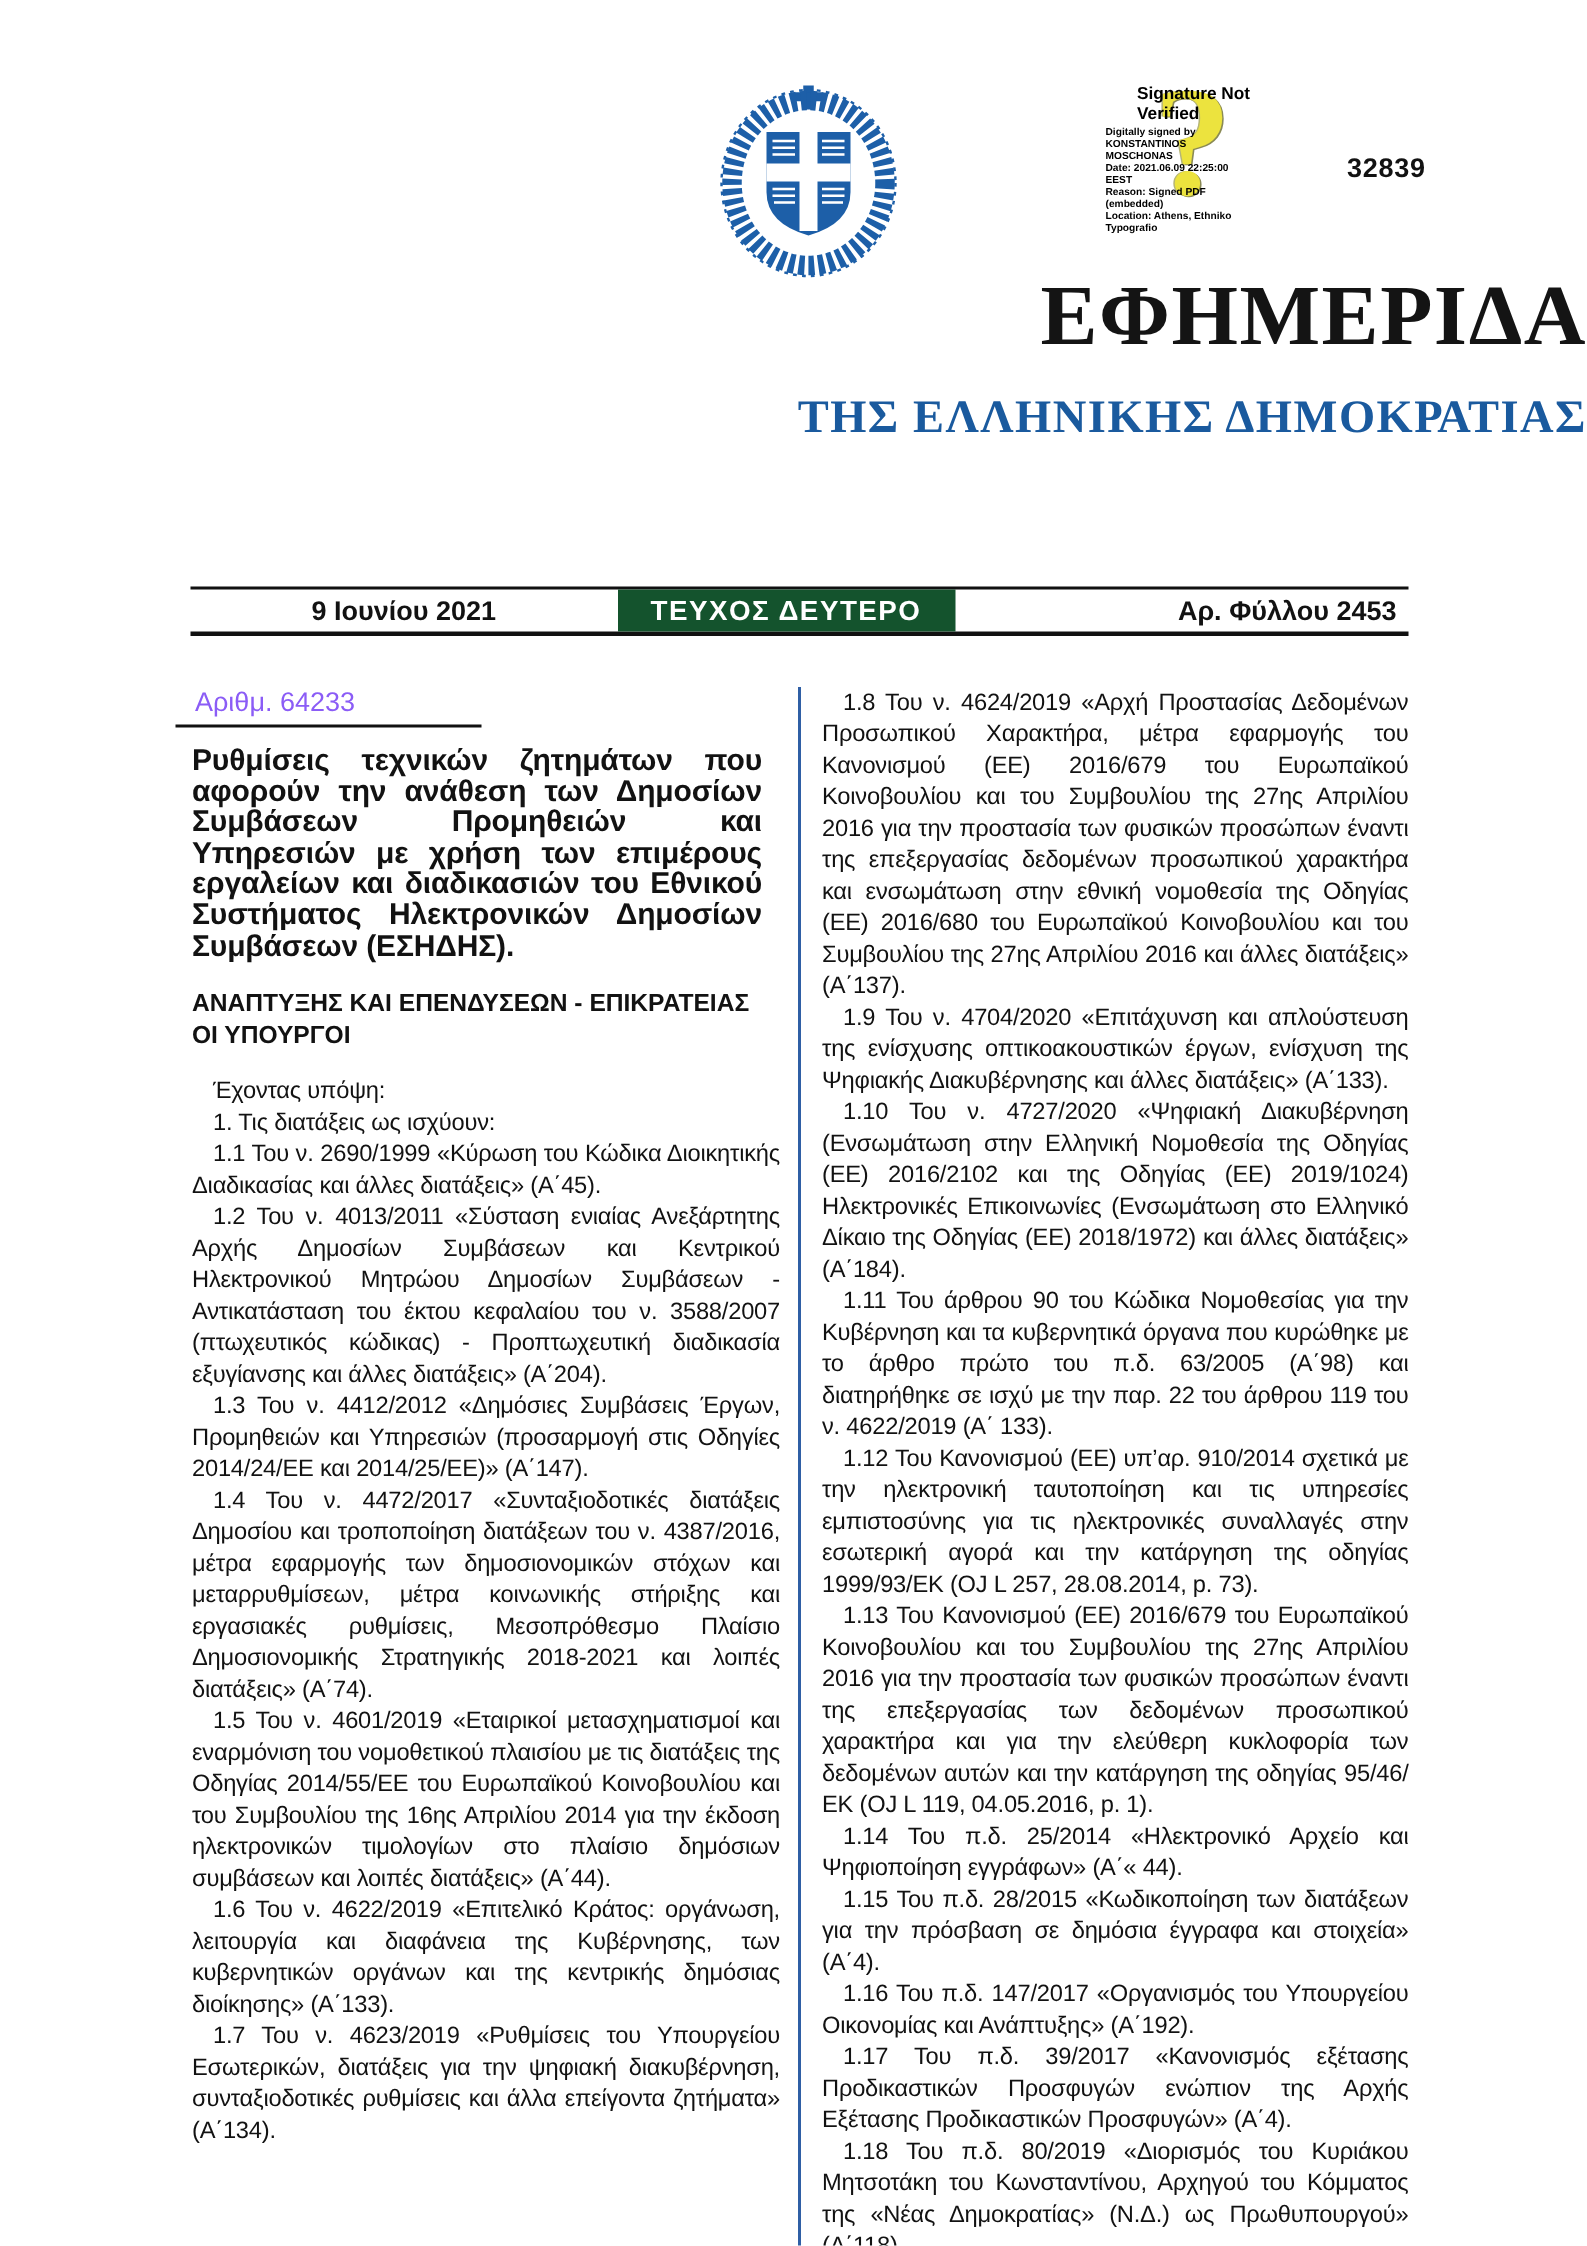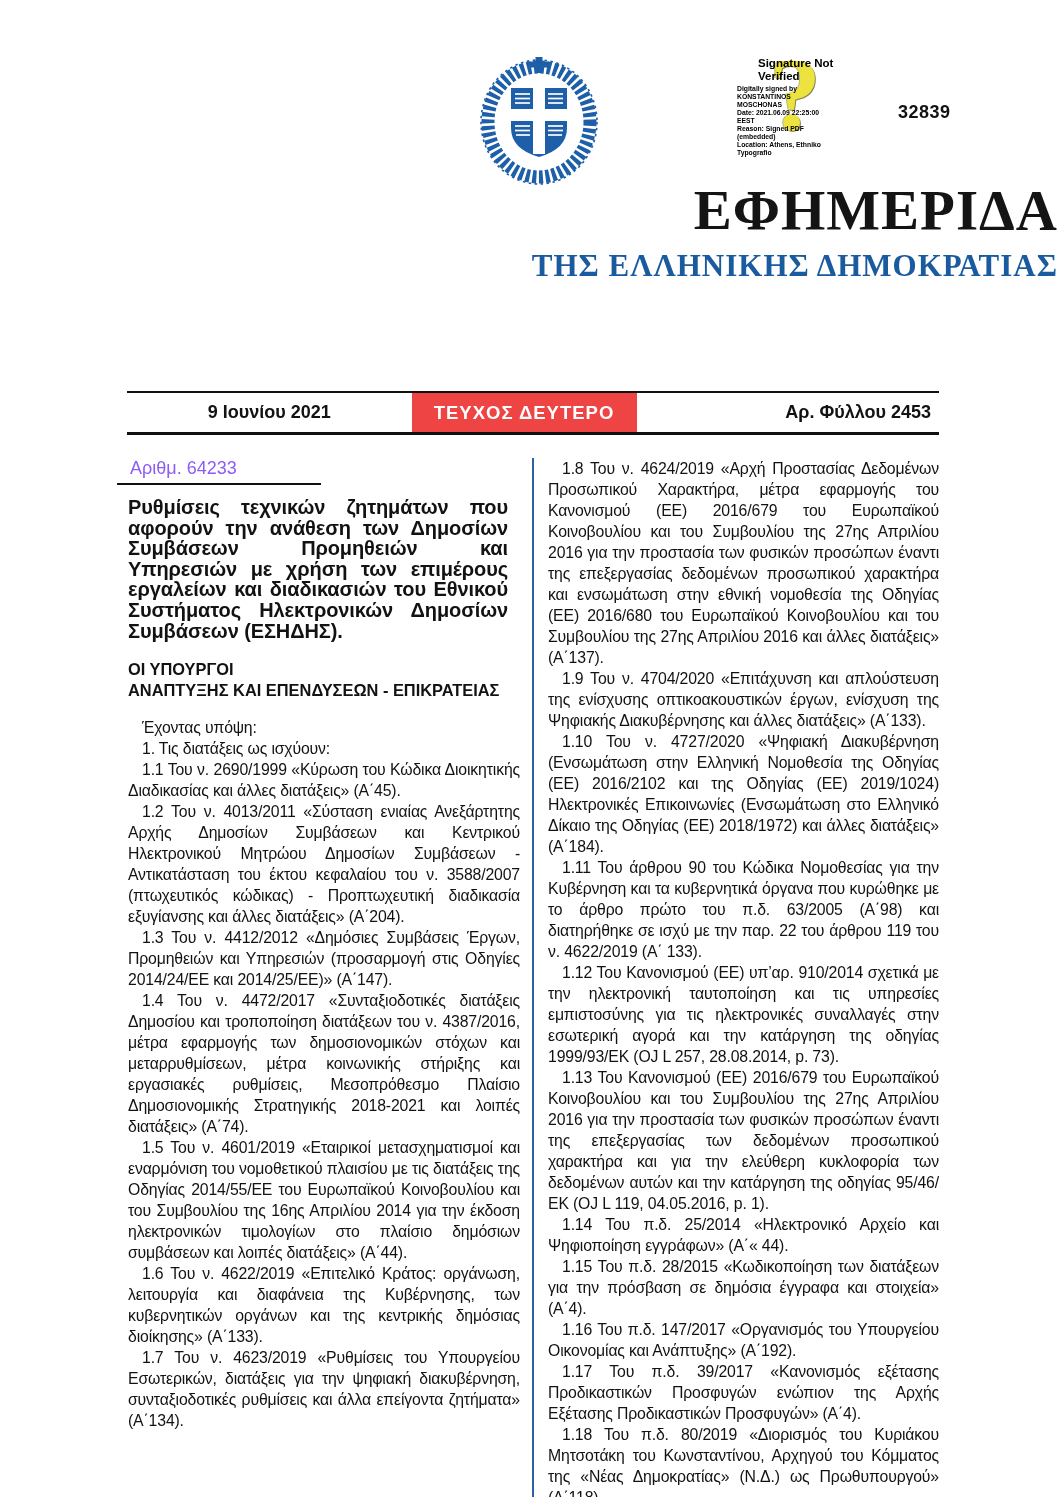--- a/index.html
+++ b/index.html
@@ -24,32 +24,32 @@
   .stamp-lines{position:relative;z-index:2;margin-top:3px;font-size:6.8px;font-weight:700;line-height:1.18;color:#000;width:120px;}
   .stamp-lines span{display:block;}
   
   .masthead{position:absolute;top:182px;left:0;width:100%;text-align:right;}
   .masthead-title{
     font-family:"Liberation Serif",serif;font-weight:700;color:#141414;
     font-size:57px;line-height:1.02;letter-spacing:1px;margin:0;
   }
   .masthead-subtitle{
     font-family:"Liberation Serif",serif;font-weight:700;color:#1a5a9e;
-    font-size:31px;letter-spacing:1px;margin-top:8px;
+    font-size:31px;letter-spacing:1px;margin-top:20px;
   }
   
   .issue-bar{
-    position:absolute;top:391px;left:127px;width:812px;height:44px;box-sizing:border-box;
+    position:absolute;top:391px;left:127px;width:812px;height:33px;box-sizing:border-box;
     border-top:2px solid #111;border-bottom:3px solid #111;
     display:flex;align-items:stretch;
   }
   .bar-cell{display:flex;align-items:center;font-weight:700;font-size:18px;}
   .bar-left{flex:1;justify-content:center;}
   .bar-center{
-    width:225px;justify-content:center;background:#ef4444;color:#ffffff;
+    width:225px;justify-content:center;background:#14532d;color:#ffffff;
     font-size:18.5px;letter-spacing:1px;
   }
   .bar-right{flex:1;justify-content:flex-end;padding-right:8px;margin-left:10px;}
   
   .content{position:absolute;top:458px;left:128px;width:812px;display:flex;align-items:flex-start;}
   .col-left{width:392px;}
   .col-right{width:391px;margin-left:12px;border-left:2px solid #2f5fa5;padding-left:14px;}
   .section-heading{
     color:#1d509a;font-weight:700;font-size:19px;letter-spacing:0.5px;margin:0 0 22px 2px;
   }
@@ -124,22 +124,22 @@
   <div class="bar-cell bar-center">ΤΕΥΧΟΣ  ΔΕΥΤΕΡΟ</div>
   <div class="bar-cell bar-right">Αρ. Φύλλου 2453</div>
 </div>
 
 <div class="content">
   <div class="col-left">
     <div class="decision-number">Αριθμ. 64233</div>
     <div class="number-rule"></div>
     <p class="subject">Ρυθμίσεις τεχνικών ζητημάτων που αφορούν την ανάθεση των Δημοσίων Συμβάσεων Προμηθειών και Υπηρεσιών με χρήση των επιμέρους εργαλείων και διαδικασιών του Εθνικού Συστήματος Ηλεκτρονικών Δημοσίων Συμβάσεων (ΕΣΗΔΗΣ).</p>
     <div class="issuers">
+      <div>ΑΝΑΠΤΥΞΗΣ ΚΑΙ ΕΠΕΝΔΥΣΕΩΝ - ΕΠΙΚΡΑΤΕΙΑΣ</div>
       <div>ΟΙ ΥΠΟΥΡΓΟΙ</div>
-      <div>ΑΝΑΠΤΥΞΗΣ ΚΑΙ ΕΠΕΝΔΥΣΕΩΝ - ΕΠΙΚΡΑΤΕΙΑΣ</div>
     </div>
     <div class="paras">
         <p>Έχοντας υπόψη:</p>
         <p>1. Τις διατάξεις ως ισχύουν:</p>
         <p>1.1 Του ν. 2690/1999 «Κύρωση του Κώδικα Διοικητικής Διαδικασίας και άλλες διατάξεις» (Α΄45).</p>
         <p>1.2 Του ν. 4013/2011 «Σύσταση ενιαίας Ανεξάρτητης Αρχής Δημοσίων Συμβάσεων και Κεντρικού Ηλεκτρονικού Μητρώου Δημοσίων Συμβάσεων - Αντικατάσταση του έκτου κεφαλαίου του ν. 3588/2007 (πτωχευτικός κώδικας) - Προπτωχευτική διαδικασία εξυγίανσης και άλλες διατάξεις» (Α΄204).</p>
         <p>1.3 Του ν. 4412/2012 «Δημόσιες Συμβάσεις Έργων, Προμηθειών και Υπηρεσιών (προσαρμογή στις Οδηγίες 2014/24/ΕΕ και 2014/25/ΕΕ)» (Α΄147).</p>
         <p>1.4 Του ν. 4472/2017 «Συνταξιοδοτικές διατάξεις Δημοσίου και τροποποίηση διατάξεων του ν. 4387/2016, μέτρα εφαρμογής των δημοσιονομικών στόχων και μεταρρυθμίσεων, μέτρα κοινωνικής στήριξης και εργασιακές ρυθμίσεις, Μεσοπρόθεσμο Πλαίσιο Δημοσιονομικής Στρατηγικής 2018-2021 και λοιπές διατάξεις» (Α΄74).</p>
         <p>1.5 Του ν. 4601/2019 «Εταιρικοί μετασχηματισμοί και εναρμόνιση του νομοθετικού πλαισίου με τις διατάξεις της Οδηγίας 2014/55/ΕΕ του Ευρωπαϊκού Κοινοβουλίου και του Συμβουλίου της 16ης Απριλίου 2014 για την έκδοση ηλεκτρονικών τιμολογίων στο πλαίσιο δημόσιων συμβάσεων και λοιπές διατάξεις» (Α΄44).</p>
         <p>1.6 Του ν. 4622/2019 «Επιτελικό Κράτος: οργάνωση, λειτουργία και διαφάνεια της Κυβέρνησης, των κυβερνητικών οργάνων και της κεντρικής δημόσιας διοίκησης» (Α΄133).</p>

